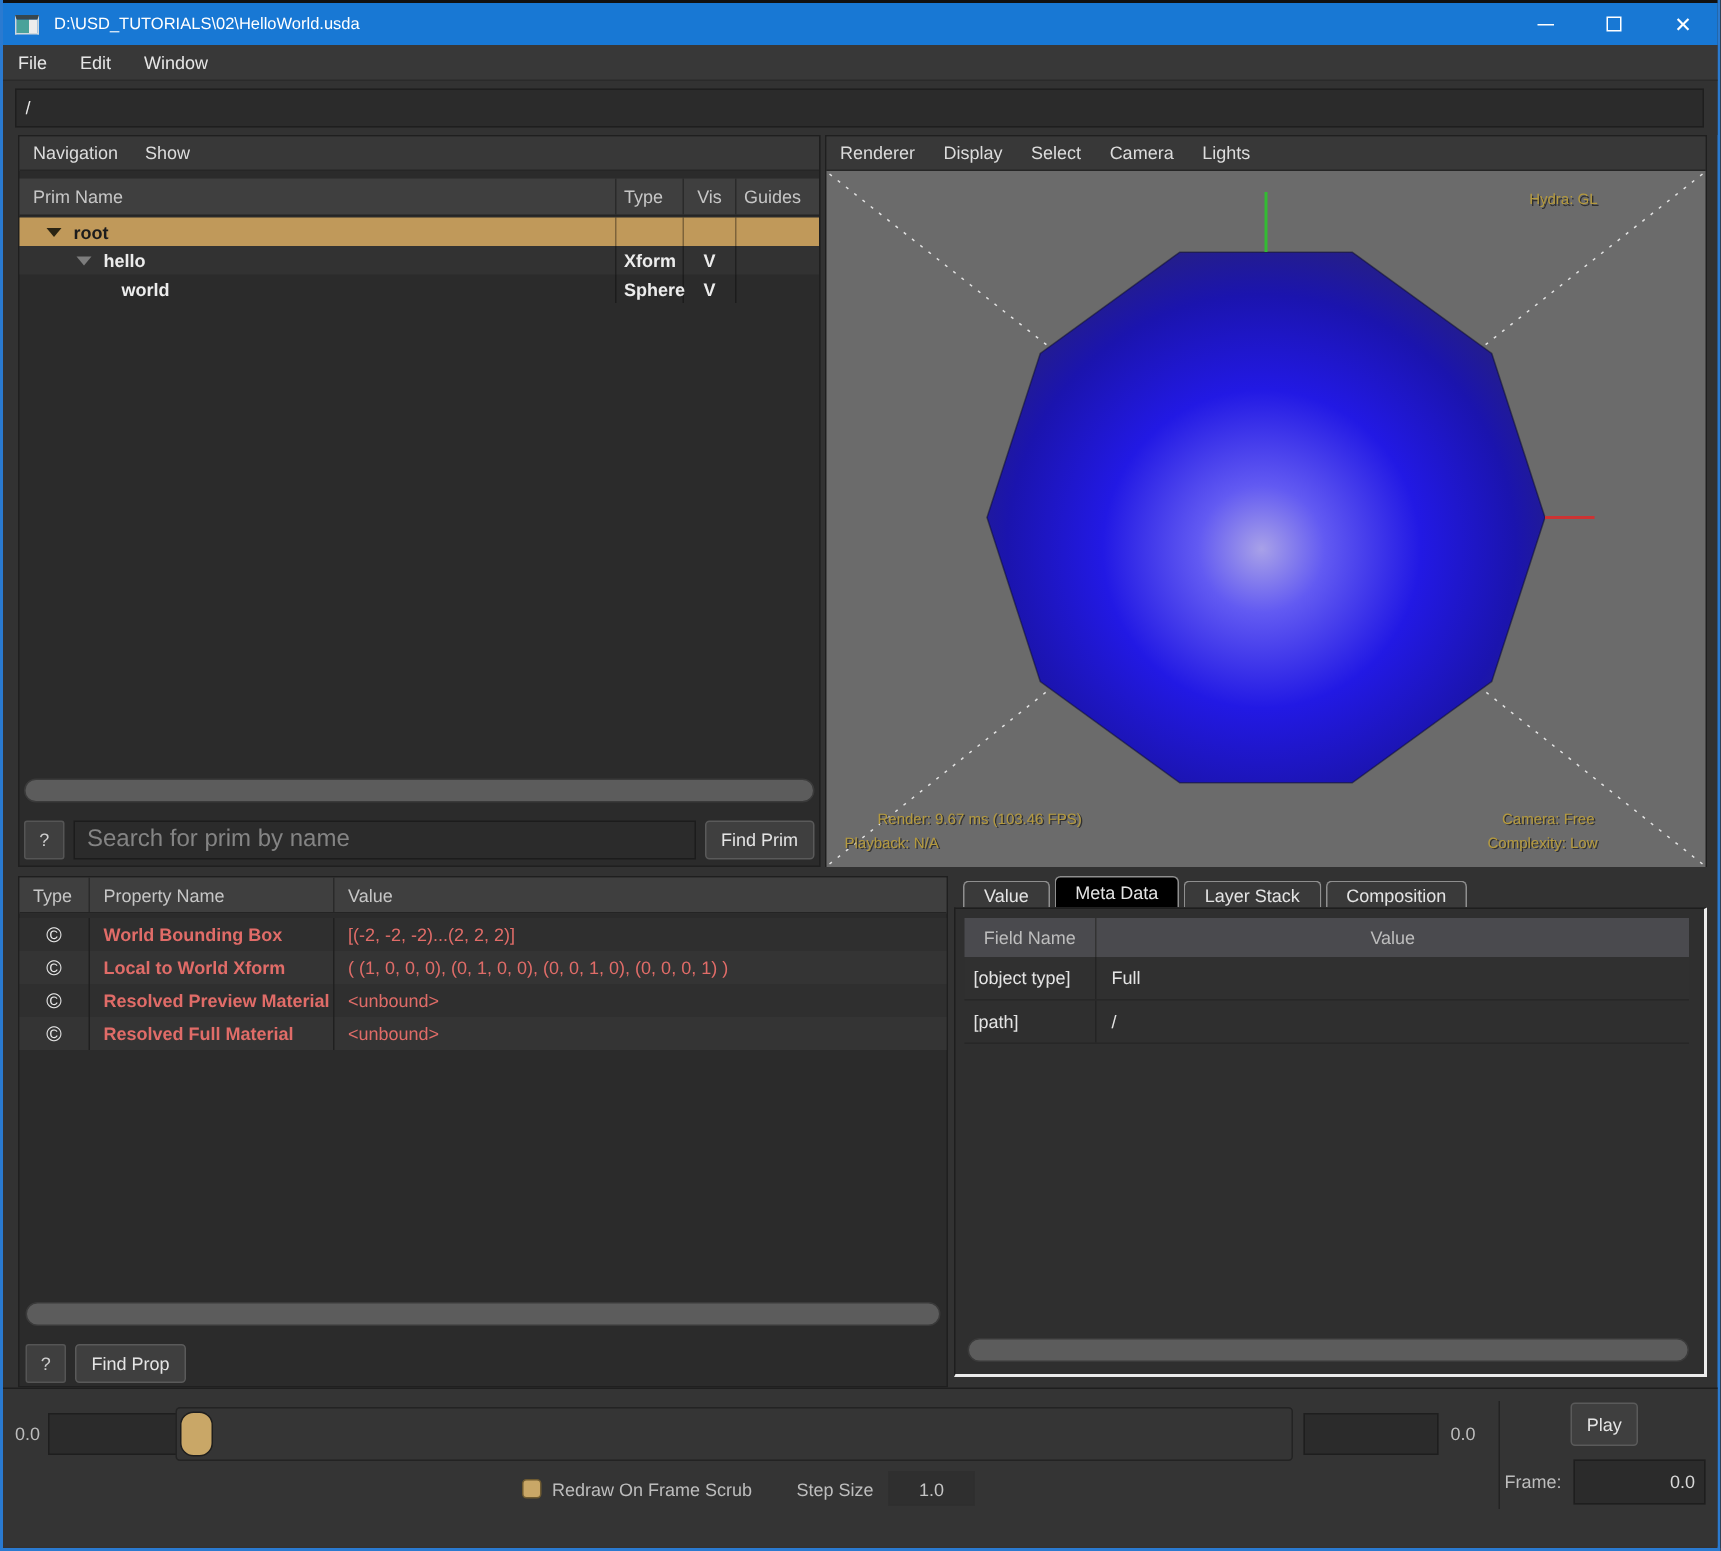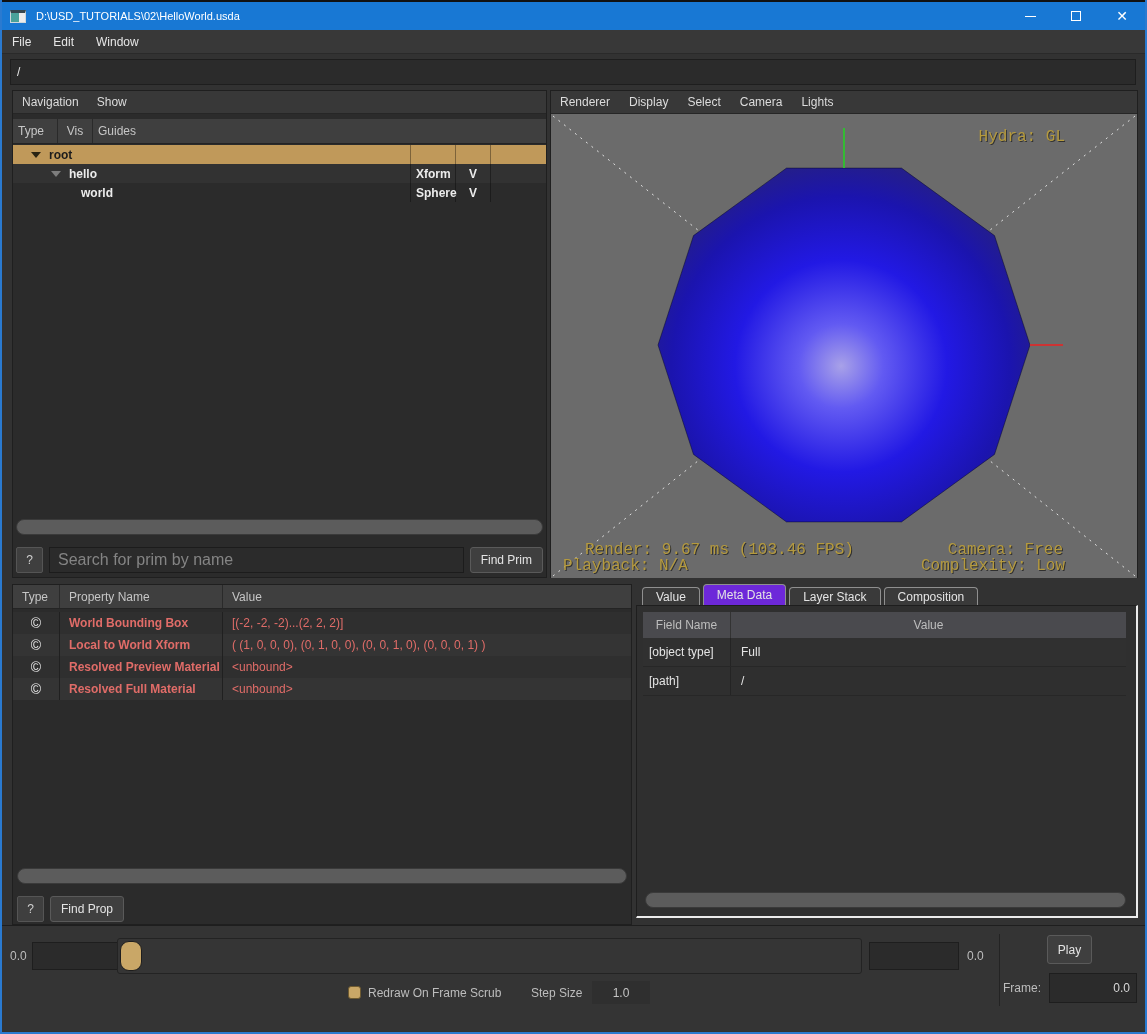--- a/index.html
+++ b/index.html
@@ -57,42 +57,42 @@
   .col-guides { flex:1; padding-left:5px; height:100%; display:flex; align-items:center; }
   .tree-row { position:absolute; left:0; width:100%; height:19px; display:flex; align-items:center; font-weight:bold; color:#ececec; }
   .tree-row .col-prim,.tree-row .col-type,.tree-row .col-vis,.tree-row .col-guides { border-right-color:rgba(0,0,0,0.35); }
   .tree-row.selected { background:var(--selection,#c0995a); color:#1c1c1c;justify-content:flex-end; }
   .tri { width:0; height:0; border-left:5px solid transparent; border-right:5px solid transparent; border-top:6px solid #2a2413; margin-right:8px; }
   .tri.dim { border-top-color:#7d7d7d; }
 
   
   #viewport-panel { position:absolute; left:548px; top:90px; width:588px; height:488px; border:1px solid #1f1f1f; background:#2b2b2b; }
   .gl-area { position:absolute; left:0; top:23px; width:586px; height:464px; background:var(--viewport_bg,#6b6b6b); overflow:hidden; }
-  .hud { position:absolute; font-family:Liberation Mono, monospace; font-size:16px;
+  .hud { position:absolute; font-family:Liberation Sans, sans-serif; font-size:10px;
     color:var(--hud_text,#b59a3e); text-shadow:1px 1px 0 rgba(0,0,0,0.55); white-space:pre; }
 
   
   #property-panel { left:10px; top:584px; width:620px; height:341px; }
   .prop-header { position:absolute; left:0; top:0; width:100%; height:24px; background:#3f3f3f;
     display:flex; align-items:center; color:#c6c6c6; border-bottom:1px solid #242424; }
   .pcol-type { width:47px; padding-left:9px; border-right:1px solid #2a2a2a; height:100%; display:flex; align-items:center; }
   .pcol-name { width:163px; padding-left:9px; border-right:1px solid #2a2a2a; height:100%; display:flex; align-items:center; }
   .pcol-value { flex:1; padding-left:9px; height:100%; display:flex; align-items:center; }
   .prop-row { position:absolute; left:0; width:100%; height:22px; display:flex; align-items:center; color:var(--salmon,#e06c68); }
   .prop-row .pcol-type { justify-content:center; padding-left:0; color:#e8e8e8; font-size:14px; border-right-color:#202020; }
   .prop-row .pcol-name { font-weight:bold; border-right-color:#202020; }
   .prop-row:nth-of-type(odd) { background:#343434; }
   .prop-row:nth-of-type(even) { background:#2f2f2f; }
 
   
   #meta-panel { position:absolute; left:634px; top:584px; width:502px; height:334px; }
   .tabs { position:absolute; left:6px; top:0; display:flex; align-items:flex-end; gap:3px; height:21px; }
   .tab { height:18px; background:#3a3a3a; border:1px solid #8f8f8f; border-bottom:none;
     border-radius:4px 4px 0 0; display:flex; align-items:center; padding:0 13px; color:#e4e4e4; }
-  .tab.active { height:21px; background:#6d28d9; }
+  .tab.active { height:21px; background:#000000; }
   .meta-frame { position:absolute; left:0; top:21px; right:0; bottom:0; background:#2f2f2f;
     border:1px solid #1e1e1e; border-right:2px solid #ececec; border-bottom:2px solid #ececec; }
   .meta-header { position:absolute; left:6px; top:6px; right:10px; height:26px; background:#4a4a4e;
     display:flex; align-items:center; color:#bdbdbd; }
   .mcol-field { width:88px; height:100%; display:flex; align-items:center; justify-content:center; border-right:1px solid #333; }
   .mcol-value { flex:1; height:100%; display:flex; align-items:center; justify-content:center; }
   .meta-row { position:absolute; left:6px; right:10px; height:29px; display:flex; align-items:center; color:#e4e4e4; border-bottom:1px solid #272727; }
   .meta-row .mcol-field { justify-content:flex-start; padding-left:6px; border-right:1px solid #242424; }
   .meta-row .mcol-value { justify-content:flex-start; padding-left:10px; }
   .meta-row:nth-of-type(1) { background:#343434; }
@@ -137,20 +137,21 @@
   <div class="pathrow">
     <input value="/" style="">
   </div>
 
   <div class="panel" id="tree-panel">
     <div class="strip">
       <span>Navigation</span>
       <span>Show</span>
     </div>
     <div class="tree-header">
+      <div class="col-prim">Prim Name</div>
       <div class="col-type">Type</div>
       <div class="col-vis">Vis</div>
       <div class="col-guides">Guides</div>
     </div>
     <div class="tree-row selected" style="top:54px;">
       <div class="col-prim" style="padding-left:18px;">
         <span class="tri"></span>
         <span>root</span>
       </div>
       <div class="col-type"></div>

